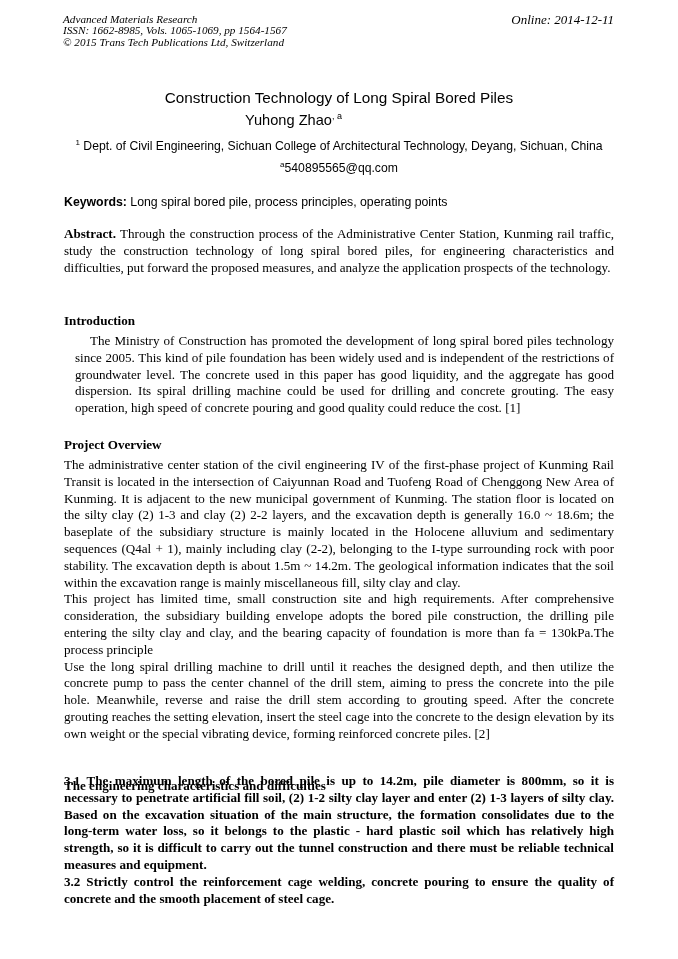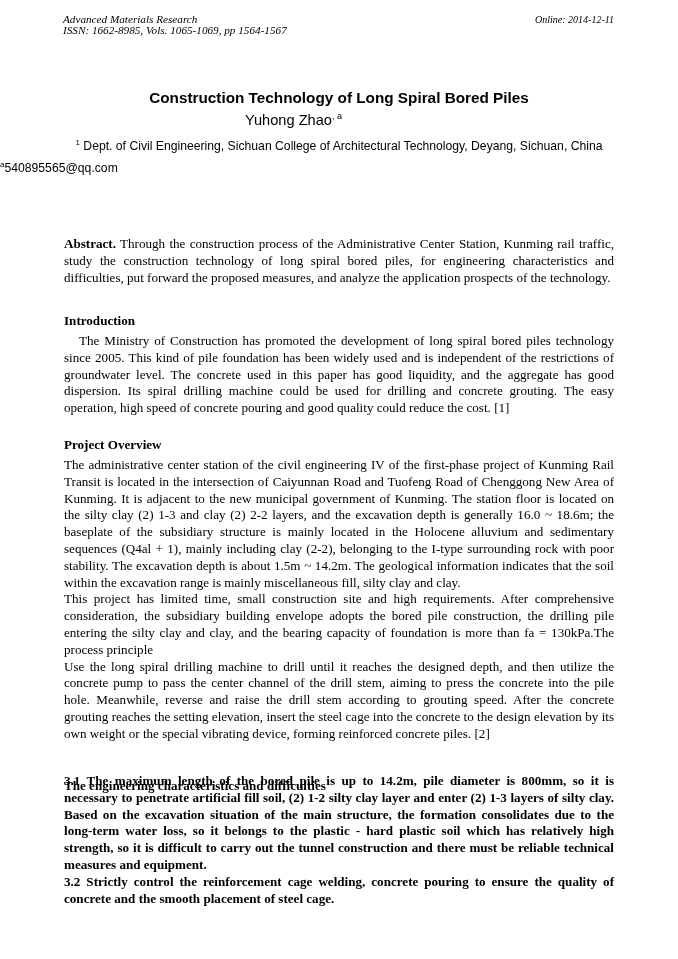--- a/index.html
+++ b/index.html
@@ -1,58 +1,63 @@
 <!DOCTYPE html>
 <html><head>
 <meta charset="utf-8">
 <style>
   html, body { margin:0; padding:0; background:#ffffff; }
   body { width:678px; height:959px; position:relative; overflow:hidden; color:#000; }
   .page { position:absolute; left:0; top:0; width:678px; height:959px; }
   .hdr-left { position:absolute; left:63px; top:14px; font-family:"Liberation Serif", serif; font-style:italic; font-size:11.2px; line-height:11.3px; }
-  .hdr-right { position:absolute; right:64px; top:14px; font-family:"Liberation Serif", serif; font-style:italic; font-size:10px; line-height:11.3px; }
-  .title { position:absolute; left:0; width:678px; top:89px; text-align:center; font-family:"Liberation Sans", sans-serif; font-weight:bold; font-size:15.3px; }
+  .hdr-right { position:absolute; right:64px; top:14px; font-family:"Liberation Serif", serif; font-style:italic; font-size:13px; line-height:11.3px; }
+  .title { position:absolute; left:0; width:678px; top:89px; text-align:center; font-family:"Liberation Sans", sans-serif; font-weight:normal; font-size:15.3px; }
   .author { position:absolute; left:0; width:587px; top:111px; text-align:center; font-family:"Liberation Sans", sans-serif; font-size:14.6px; }
   .author sup { font-size:9px; vertical-align:6px; }
   .affil { position:absolute; left:0; width:678px; top:138px; text-align:center; font-family:"Liberation Sans", sans-serif; font-size:12.2px; }
   .affil sup, .email sup { font-size:8px; vertical-align:5px; }
-  .email { position:absolute; left:0; width:678px; top:160px; font-family:"Liberation Sans", sans-serif; font-size:12.2px; }
+  .email { position:absolute; left:0; width:678px; top:160px; text-align:center; font-family:"Liberation Sans", sans-serif; font-size:12.2px; }
   .keywords { position:absolute; left:64px; top:195px; font-family:"Liberation Sans", sans-serif; font-size:12.3px; }
   .keywords b { font-weight:bold; }
   .body-text { position:absolute; left:64px; width:550px; font-family:"Liberation Serif", serif; font-size:13.1px; line-height:16.8px; text-align:justify; }
   .heading { position:absolute; left:64px; font-family:"Liberation Serif", serif; font-weight:bold; font-size:13.1px; }
-  .indent { text-indent:15px; }
+  .indent { text-indent:15px;margin-left:11px; }
   p { margin:0; }
 </style>
 </head>
 <body>
 
 <div class="page">
 
   <div class="hdr-left">
     <div>Advanced Materials Research</div>
     <div>ISSN: 1662-8985, Vols. 1065-1069, pp 1564-1567</div>
+    <div>© 2015 Trans Tech Publications Ltd, Switzerland</div>
   </div>
   <div class="hdr-right">Online: 2014-12-11</div>
 
   <div class="title">Construction Technology of Long Spiral Bored Piles</div>
 
   <div class="author">
     <span>Yuhong Zhao</span><sup>, a</sup>
   </div>
 
   <div class="affil">
     <sup>1</sup>
     <span>Dept. of Civil Engineering, Sichuan College of Architectural Technology, Deyang, Sichuan, China</span>
   </div>
 
   <div class="email"><sup>a</sup><span>540895565@qq.com</span></div>
 
+  <div class="keywords">
+    <b>Keywords:</b>
+    <span>Long spiral bored pile, process principles, operating points</span>
+  </div>
 
-  <div class="body-text" style="top:226px;margin-top:10px;">
+  <div class="body-text" style="top:226px;">
     <p><b>Abstract.</b> <span>Through the construction process of the Administrative Center Station, Kunming rail traffic, study the construction technology of long spiral bored piles, for engineering characteristics and difficulties, put forward the proposed measures, and analyze the application prospects of the technology.</span></p>
   </div>
 
   <div class="heading" style="top:313px;">Introduction</div>
   <div class="body-text" style="top:333px;">
     <p class="indent">The Ministry of Construction has promoted the development of long spiral bored piles technology since 2005. This kind of pile foundation has been widely used and is independent of the restrictions of groundwater level. The concrete used in this paper has good liquidity, and the aggregate has good dispersion. Its spiral drilling machine could be used for drilling and concrete grouting. The easy operation, high speed of concrete pouring and good quality could reduce the cost. [1]</p>
   </div>
 
   <div class="heading" style="top:437px;">Project Overview</div>
   <div class="body-text" style="top:457px;">

